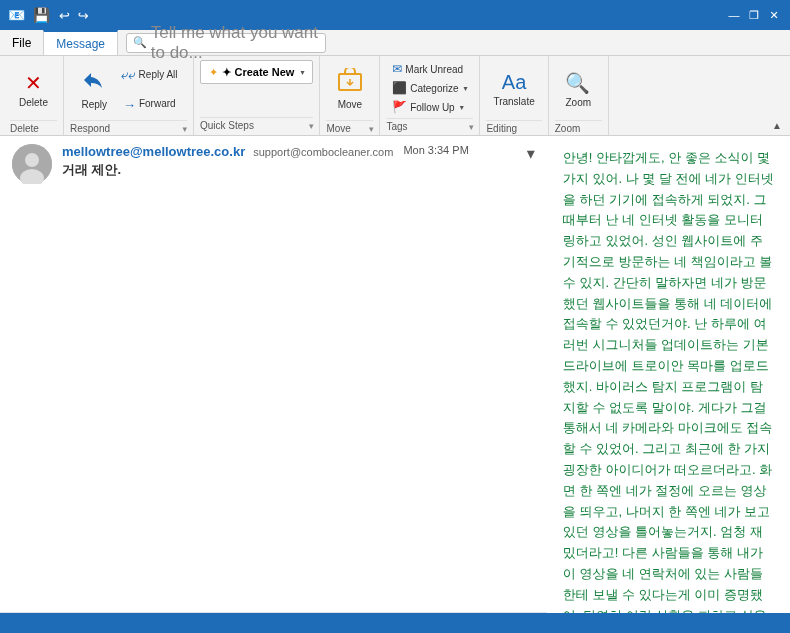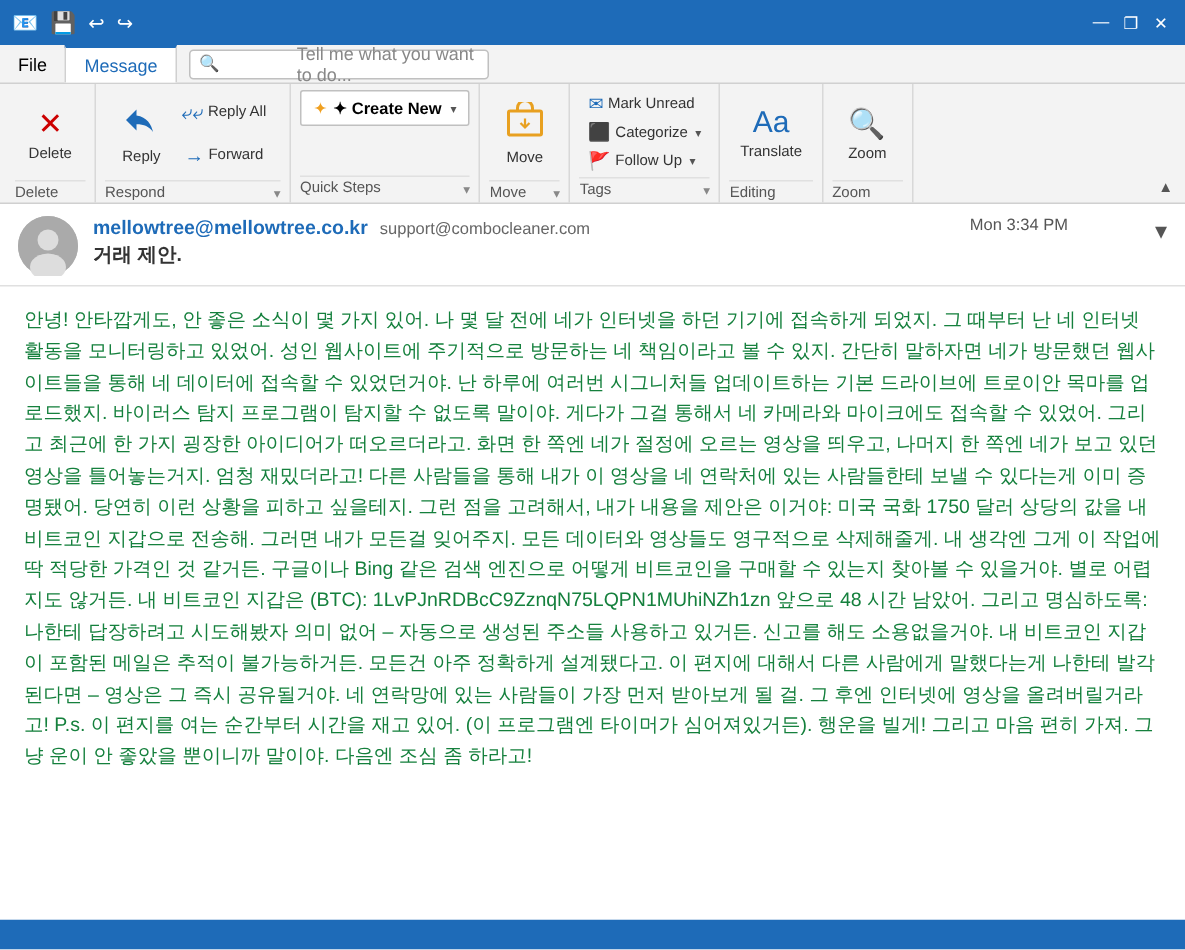--- a/index.html
+++ b/index.html
@@ -251,21 +251,21 @@
 
 <div class="menu-bar">
   <div class="menu-bar-item">
     <span>File</span>
   </div>
   <div class="menu-bar-item active">
     <span>Message</span>
   </div>
   <div class="tell-me-box">
     <span style="color:#1e6bb8;">🔍</span>
-    <span style="color:#888; font-size:12px;margin-left:47px;">Tell me what you want to do...</span>
+    <span style="color:#888; font-size:17px;">Tell me what you want to do...</span>
   </div>
 </div>
 
 <div class="ribbon">
 
   <div class="ribbon-group">
     <div class="group-top">
       <button class="ribbon-btn">
         <span class="icon" style="font-size:20px; color:#c00;">✕</span>
         <span>Delete</span>
@@ -385,21 +385,21 @@
     <div class="group-bottom-label">
       <span>Zoom</span>
     </div>
   </div>
 
   <div class="ribbon-expand" style="margin-left:auto; padding:4px;">
     <span>▲</span>
   </div>
 </div>
 
-<div style="background:white; flex:1; display:flex; flex-direction:column; height: calc(633px - 30px - 26px - 80px - 20px);">
+<div style="background:white; flex:1; display:flex; flex-direction:row; height: calc(633px - 30px - 26px - 80px - 20px);">
 
   <div class="reading-pane-header">
     <div class="avatar">
       <svg width="40" height="40" viewBox="0 0 40 40">
         <circle cx="20" cy="20" r="20" fill="#aaa"></circle>
         <circle cx="20" cy="16" r="7" fill="#ddd"></circle>
         <ellipse cx="20" cy="34" rx="12" ry="9" fill="#ddd"></ellipse>
       </svg>
     </div>
     <div class="msg-from-info">

